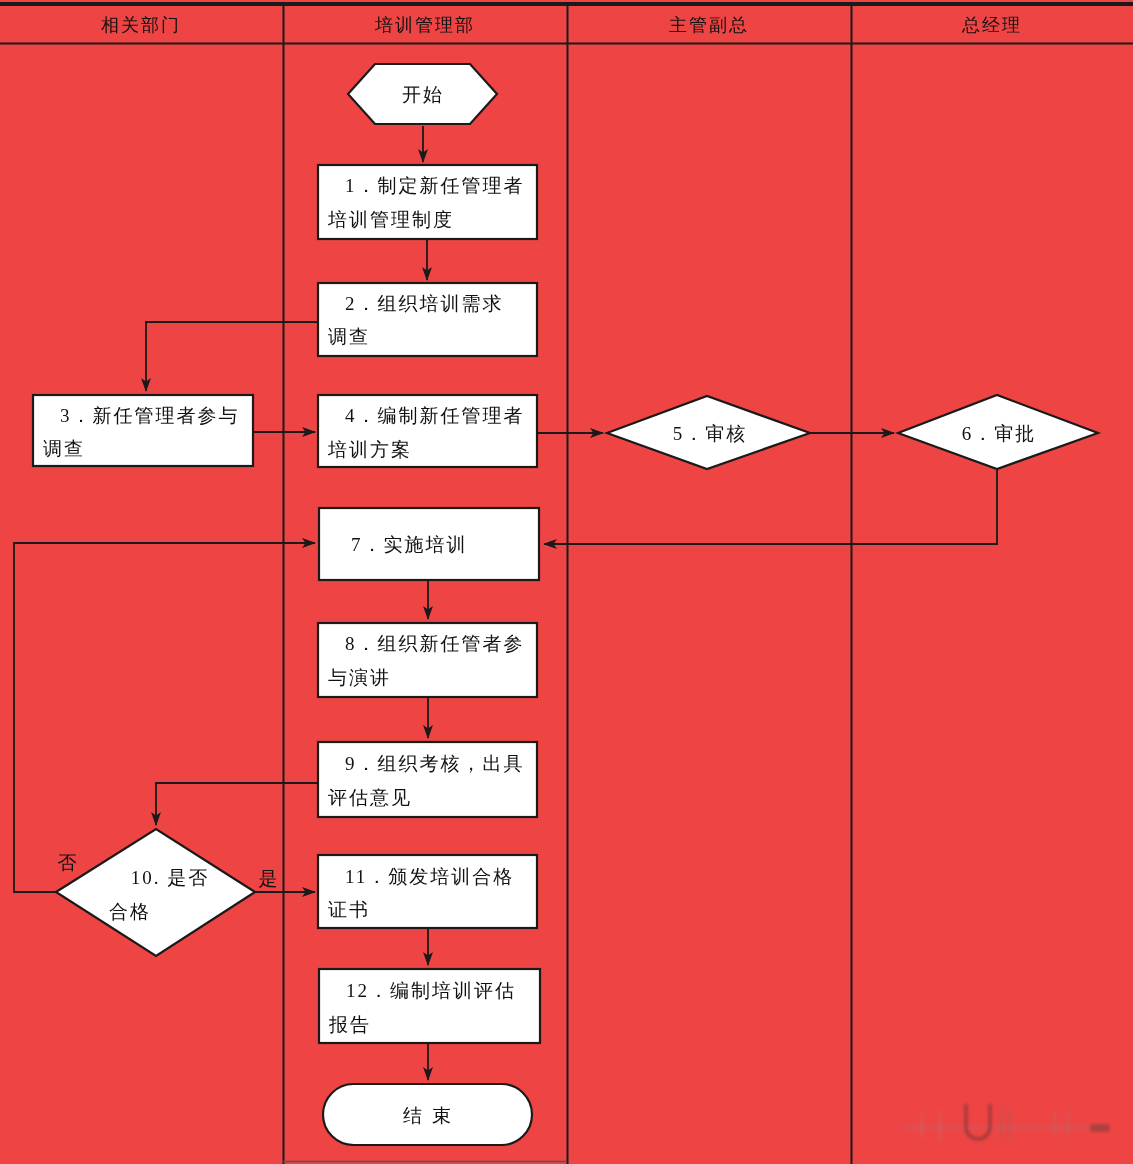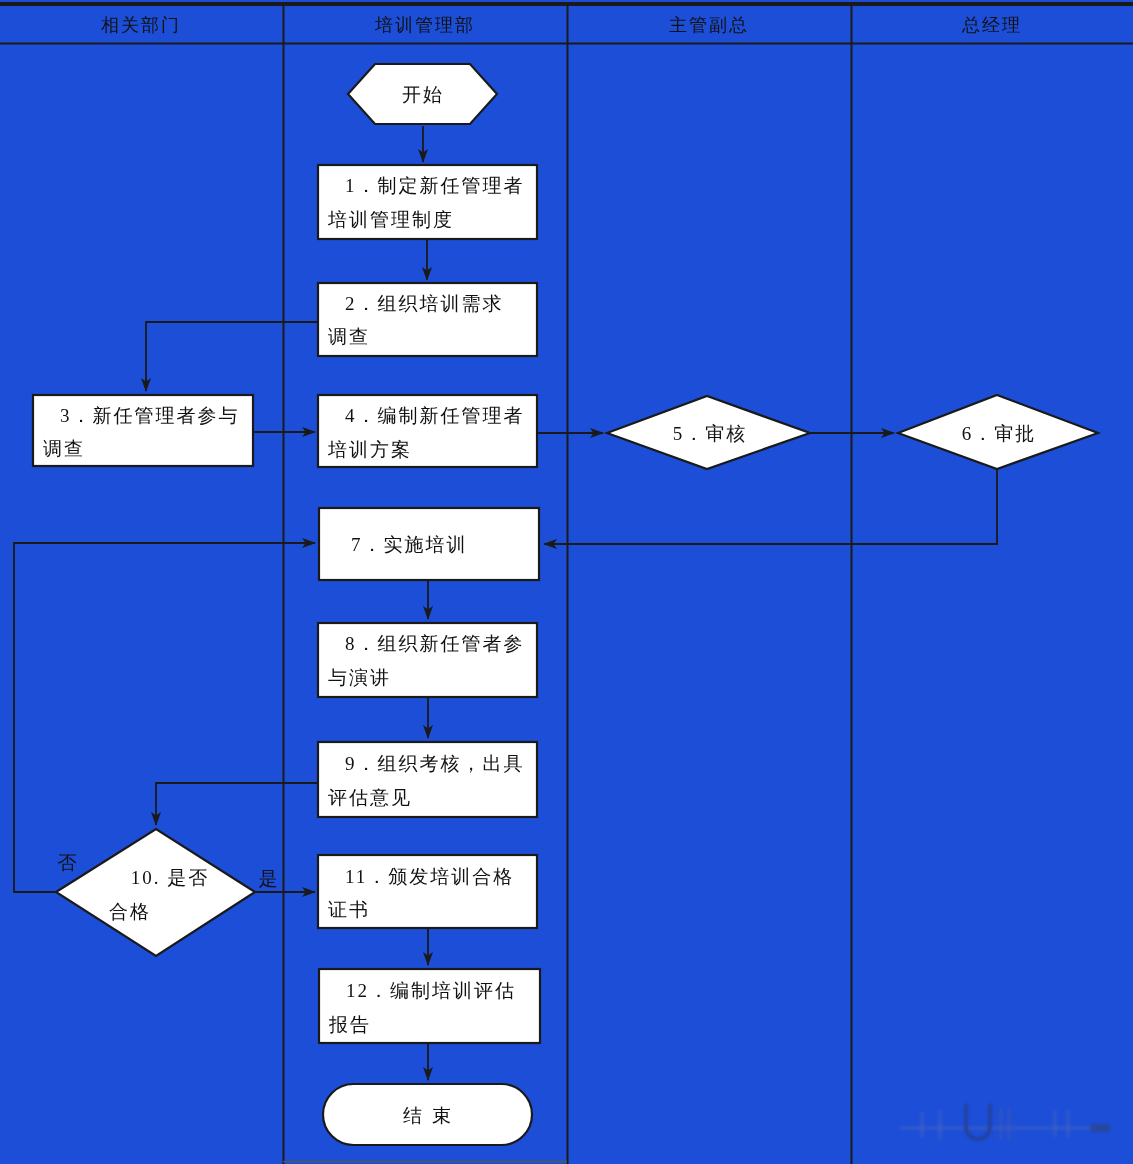--- a/index.html
+++ b/index.html
@@ -1,20 +1,20 @@
 <!DOCTYPE html>
 <html><head>
 <meta charset="utf-8">
 <style>
   html, body { margin: 0; padding: 0; background: #ffffff; }
   .canvas {
     position: relative;
     width: 1133px;
     height: 1164px;
-    background: #1d4ed8;
+    background: #ef4444;
     overflow: hidden;
   }
   svg { display: block; }
   .frame-line   { stroke: #1a1a1a; fill: none; }
   .edge         { stroke: #1a1a1a; stroke-width: 1.8; fill: none; }
   .shape        { stroke: #1a1a1a; stroke-width: 2.2; fill: #ffffff; }
   .lane-title {
     font-family: "Liberation Serif", "DejaVu Serif", serif;
     font-size: 18px; letter-spacing: 2px; fill: #111111;
   }

